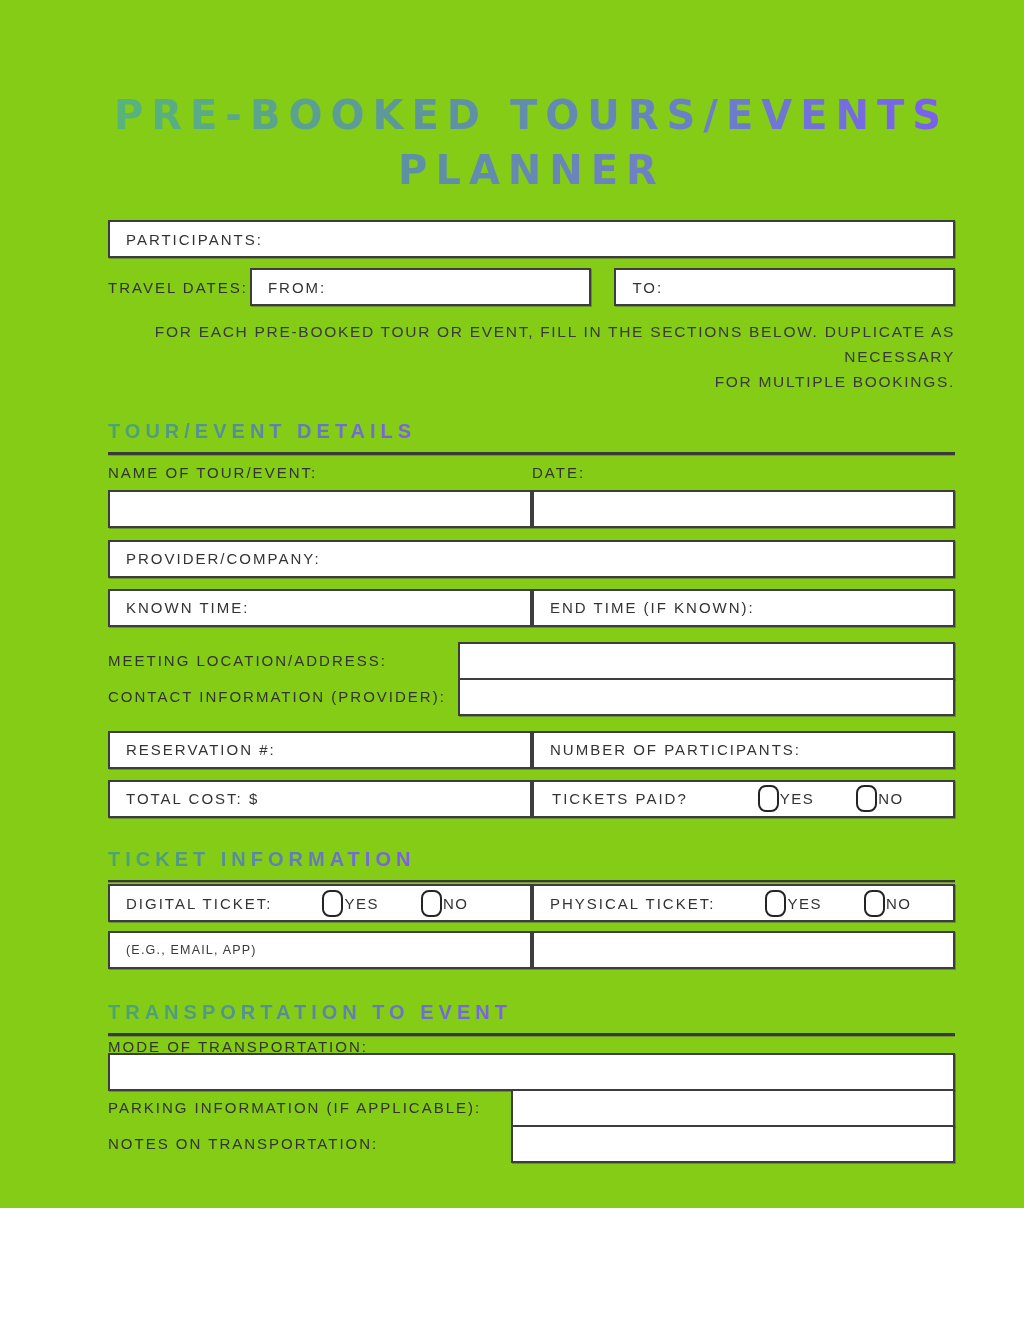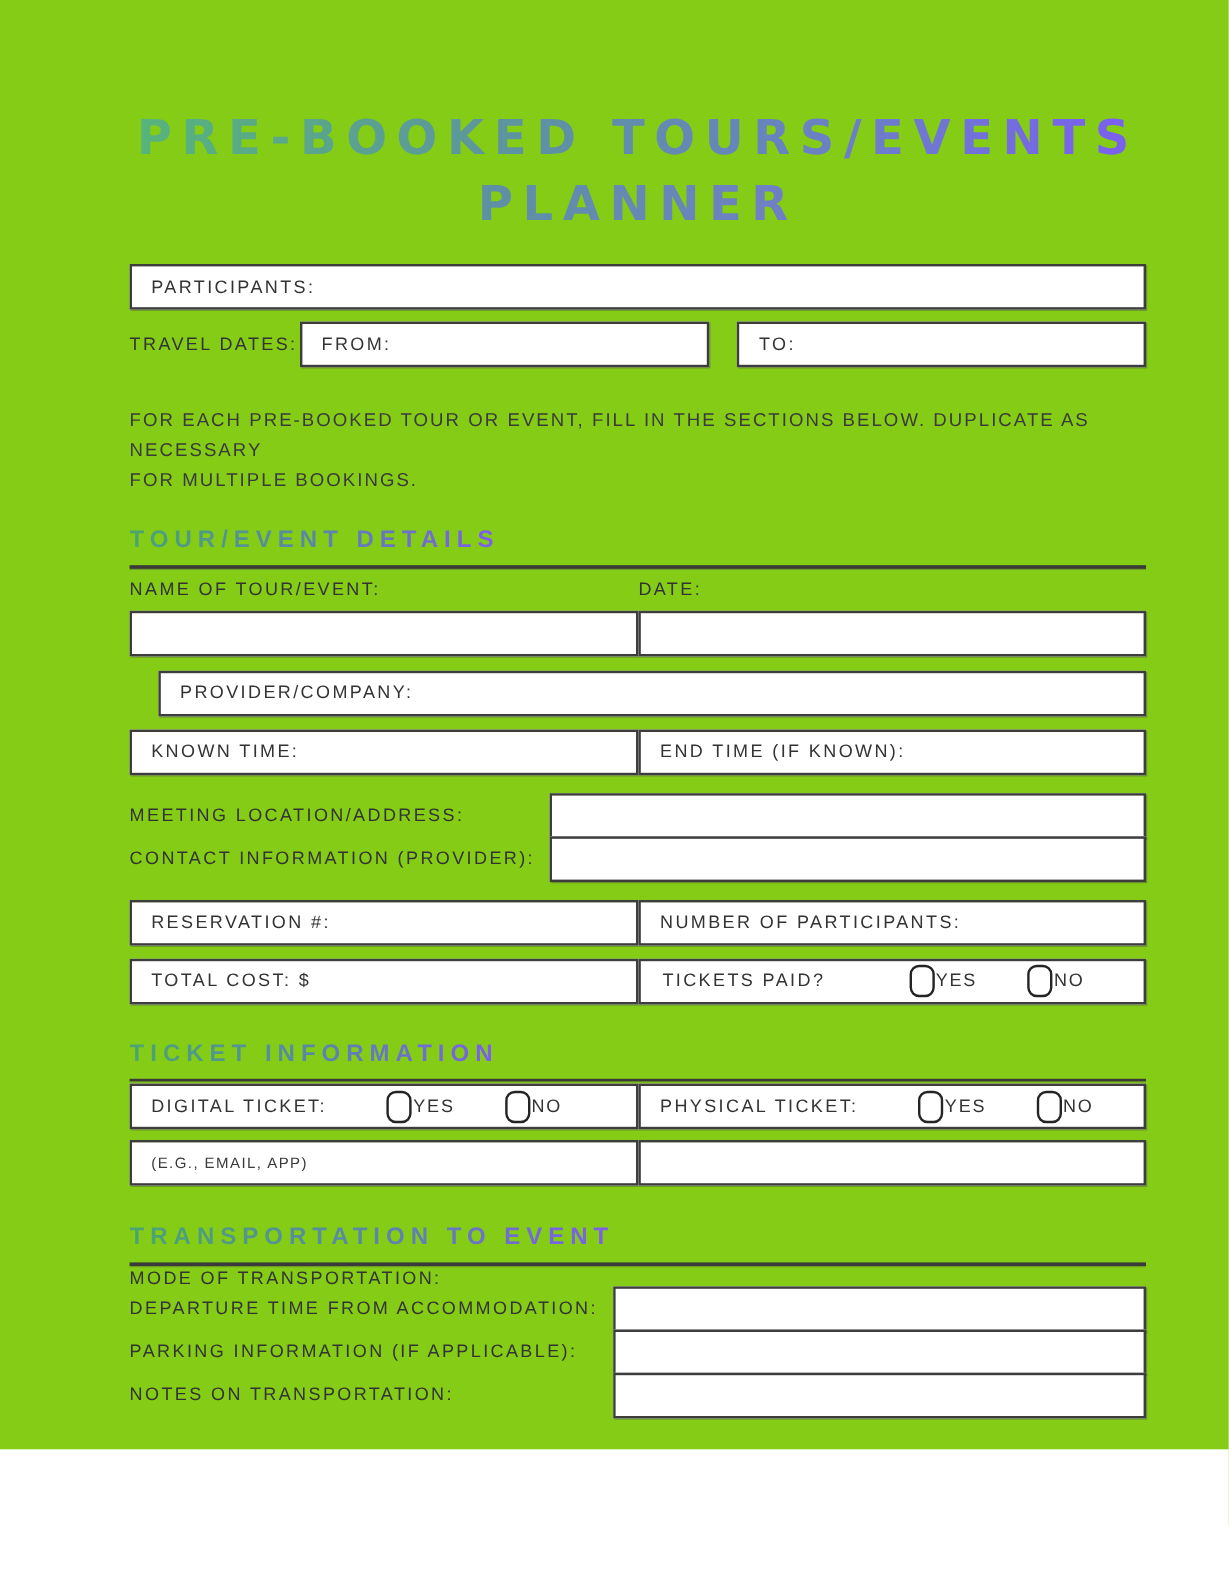--- a/index.html
+++ b/index.html
@@ -34,35 +34,35 @@
   .w-l{width:428px;}
   .w-r{width:427px;}
   
   .dest-row{margin-top:22px;}
   .travel-row{margin-top:10px;display:flex;align-items:center;}
   .travel-row .lbl{width:148px;}
   .travel-row .fbox{width:356px;}
   .travel-row .gap{width:24px;}
   .travel-row .tbox{width:355px;}
   
-  .instr{margin-top:32px;font-size:15.5px;letter-spacing:1.7px;line-height:25px;color:#3a3a3a;}
+  .instr{margin-top:13px;font-size:15.5px;letter-spacing:1.7px;line-height:25px;color:#3a3a3a;text-align:right;}
   
   .sec-head{
     display:inline-block;margin-top:26px;
     font-size:20px;font-weight:bold;letter-spacing:5px;
     background-image:linear-gradient(90deg,#4ba572 0%,#5b85ab 52%,#7e5cf0 100%);
     background-clip:text;-webkit-background-clip:text;
     color:transparent;-webkit-text-fill-color:transparent;
     font-family:"Liberation Sans", sans-serif;
   }
   .rule{height:2.5px;background:#3a3a3a;margin-top:9px;box-shadow:0 1px 0 rgba(70,70,70,.35);}
   
   .fld-row{margin-top:9px;}
   .fld .lab{display:block;margin-bottom:9px;}
-  .mt12{margin-top:12px;margin-left:24px;}
+  .mt12{margin-top:12px;}
   .mt11{margin-top:11px;}
   .mt15{margin-top:15px;}
   .mt18{margin-top:2px;}
   .mt17{margin-top:17px;}
   .lb-row{display:flex;}
   .lb-row + .lb-row{margin-top:-2px;}
   .lbl-cell{display:flex;align-items:center;}
   .meet .lbl-cell{width:350px;}
   .meet .box{flex:1;}
   .trans .lbl-cell{width:403px;}
@@ -221,23 +221,20 @@
     <div class="sec-head" style="margin-top:32px;">TRANSPORTATION TO EVENT</div>
     <div class="rule"></div>
 
     <div class="trans mt18">
       <div class="lb-row">
         <div class="lbl-cell">
           <span class="lab">MODE OF TRANSPORTATION:</span>
         </div>
       </div>
       <div class="lb-row">
-        <div class="lbl-cell">
-          <span class="lab">DEPARTURE TIME FROM ACCOMMODATION:</span>
-        </div>
         <div class="box"></div>
       </div>
       <div class="lb-row">
         <div class="lbl-cell">
           <span class="lab">PARKING INFORMATION (IF APPLICABLE):</span>
         </div>
         <div class="box"></div>
       </div>
       <div class="lb-row">
         <div class="lbl-cell">

